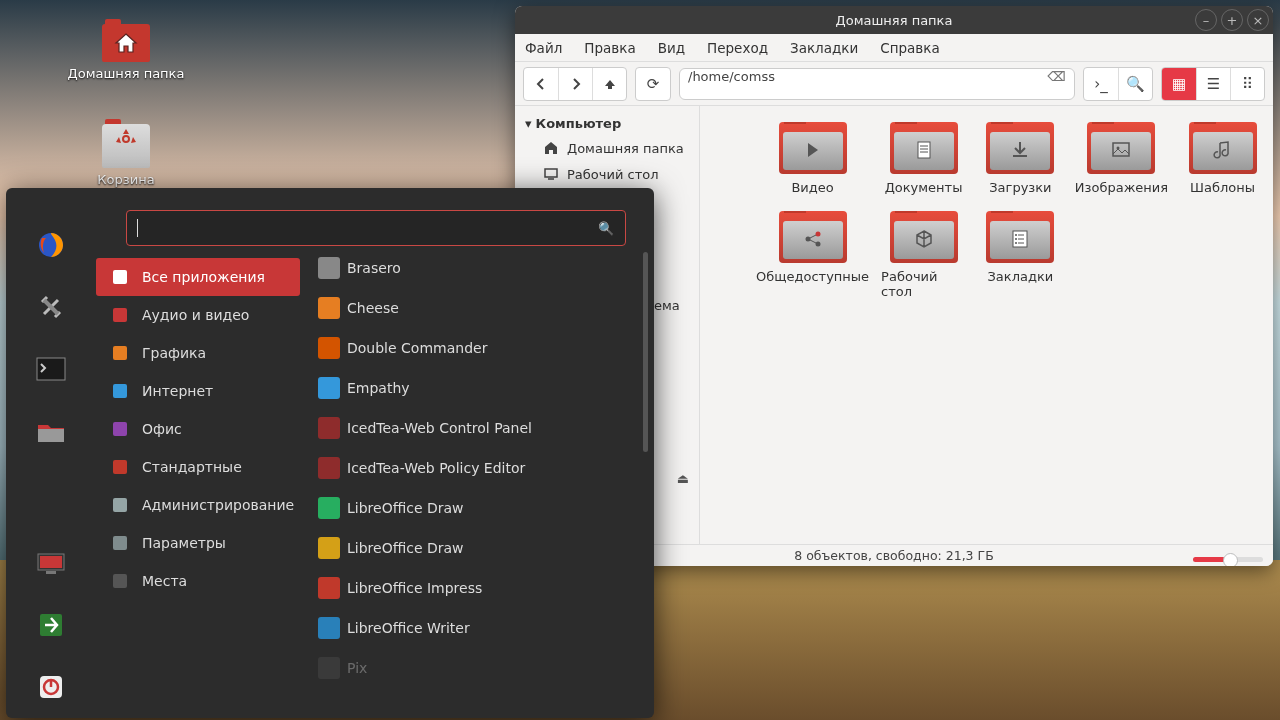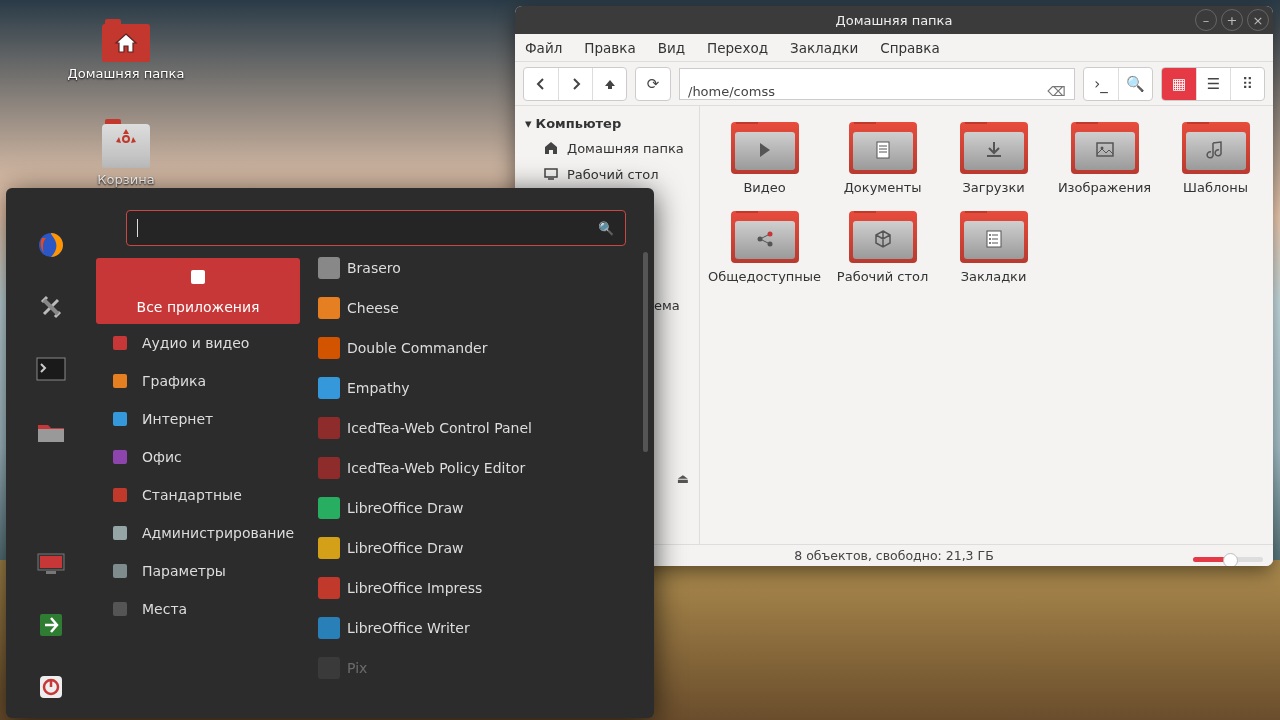--- a/index.html
+++ b/index.html
@@ -21,51 +21,51 @@
   .fm-titlebar{height:28px;background:#3b3b3b;color:#eee;font-size:13px;display:flex;align-items:center;justify-content:center;position:relative;}
   .fm-winbtns{position:absolute;right:4px;top:3px;display:flex;gap:4px;}
   .fm-winbtn{width:22px;height:22px;border-radius:50%;border:1px solid #666;display:flex;align-items:center;justify-content:center;color:#bbb;font-size:13px;cursor:pointer;}
   .fm-menubar{height:28px;background:#f4f3f2;border-bottom:1px solid #ddd;display:flex;align-items:center;gap:22px;padding:0 10px;font-size:13.5px;color:#333;}
   .fm-menubar span{cursor:pointer;}
   .fm-toolbar{height:44px;display:flex;align-items:center;gap:8px;padding:0 8px;border-bottom:1px solid #ddd;background:#f4f3f2;}
   .btngrp{display:flex;border:1px solid #ccc;border-radius:4px;overflow:hidden;background:#fff;}
   .tbtn{width:34px;height:32px;display:flex;align-items:center;justify-content:center;cursor:pointer;color:#444;font-size:15px;}
   .tbtn + .tbtn{border-left:1px solid #ddd;}
   .tbtn.active{background:#e63946;color:#fff;}
-  .pathbar{flex:1;height:32px;border:1px solid #ccc;border-radius:0;background:#fff;display:flex;align-items:flex-end;padding:0 8px;font-size:13px;color:#444;}
+  .pathbar{flex:1;height:32px;border:1px solid #ccc;border-radius:6px;background:#fff;display:flex;align-items:flex-start;padding:0 8px;font-size:13px;color:#444;}
   .pathbar .clr{margin-left:auto;color:#777;cursor:pointer;font-weight:bold;}
   .fm-body{display:flex;height:438px;}
   .fm-side{width:185px;border-right:1px solid #ddd;padding:6px 4px;font-size:13px;color:#333;position:relative;}
   .side-hdr{display:flex;align-items:center;gap:4px;padding:4px 6px;font-weight:bold;}
   .side-item{display:flex;align-items:center;gap:8px;padding:5px 6px 5px 24px;cursor:pointer;border-radius:3px;}
   .side-item svg{flex:none;}
   .eject{position:absolute;bottom:58px;right:10px;color:#555;}
   .fm-main{flex:1;padding:12px 4px;overflow:auto;}
-  .fgrid{display:grid;grid-template-columns:repeat(5,1fr);gap:8px 4px;}
+  .fgrid{display:grid;grid-template-columns:repeat(5,1fr);gap:8px 4px;margin-left:48px;}
   .fitem{display:flex;flex-direction:column;align-items:center;gap:6px;font-size:13px;color:#333;cursor:pointer;padding:4px;}
   .folder{width:68px;height:52px;border-radius:4px;background:linear-gradient(#e74c3c,#b93a2f);position:relative;overflow:hidden;}
   .folder::before{content:"";position:absolute;left:5px;top:-5px;width:22px;height:7px;background:#c0392b;border-radius:2px 2px 0 0;}
   .folder::after{content:"";position:absolute;left:4px;right:4px;top:10px;bottom:4px;background:linear-gradient(#cfcfcf,#9a9a9a);border-radius:3px;}
   .folder svg{position:absolute;left:50%;top:54%;transform:translate(-50%,-50%);z-index:2;}
   .fm-status{position:absolute;left:0;right:0;bottom:0;height:22px;border-top:1px solid #ddd;display:flex;align-items:center;justify-content:center;font-size:12.5px;color:#444;background:#f4f3f2;}
   .zoom{position:absolute;right:10px;bottom:4px;width:70px;height:5px;background:#ddd;border-radius:3px;}
   .zoom::before{content:"";position:absolute;left:0;top:0;height:5px;width:32px;background:#e63946;border-radius:3px;}
   .zoom::after{content:"";position:absolute;left:30px;top:-4px;width:13px;height:13px;border-radius:50%;background:#fff;border:1px solid #bbb;}
 
   
   .menu{position:absolute;left:6px;top:188px;width:648px;height:530px;background:#2c2c2c;border-radius:6px;box-shadow:0 5px 30px rgba(0,0,0,.7);display:flex;color:#ddd;font-size:14px;overflow:hidden;}
   .dock{width:90px;display:flex;flex-direction:column;align-items:center;padding:40px 0 14px;gap:28px;}
   .dock .spacer{flex:1;}
   .dock-ic{width:34px;height:34px;display:flex;align-items:center;justify-content:center;cursor:pointer;}
   .cats{width:218px;padding:22px 0 0 0;}
   .search{margin:0 14px 12px 0;height:36px;border:1px solid #c94844;border-radius:4px;display:flex;align-items:center;padding:0 10px;background:#252525;position:relative;}
   .search::after{content:"🔍";position:absolute;right:10px;color:#999;font-size:13px;}
   .cursor{width:1px;height:18px;background:#ddd;}
   .cat-item{display:flex;align-items:center;gap:12px;padding:9px 14px;cursor:pointer;border-radius:3px;margin-right:14px;}
-  .cat-item.active{background:#c83737;color:#fff;flex-direction:column;}
+  .cat-item.active{background:#c83737;color:#fff;}
   .cat-ic{width:20px;height:20px;flex:none;display:flex;align-items:center;justify-content:center;}
   .apps{flex:1;padding:60px 0 0 0;overflow:hidden;position:relative;}
   .apps-scroll{position:absolute;right:6px;top:64px;width:5px;height:200px;background:#555;border-radius:3px;}
   .app-item{display:flex;align-items:center;gap:7px;padding:9px 16px 9px 4px;cursor:pointer;}
   .app-ic{width:22px;height:22px;flex:none;border-radius:3px;background:#666;display:flex;align-items:center;justify-content:center;font-size:12px;}
   .dim{opacity:.35;}
   .menu .search-wrap{position:absolute;left:120px;right:14px;top:22px;}
 </style>
 </head>
 <body>

